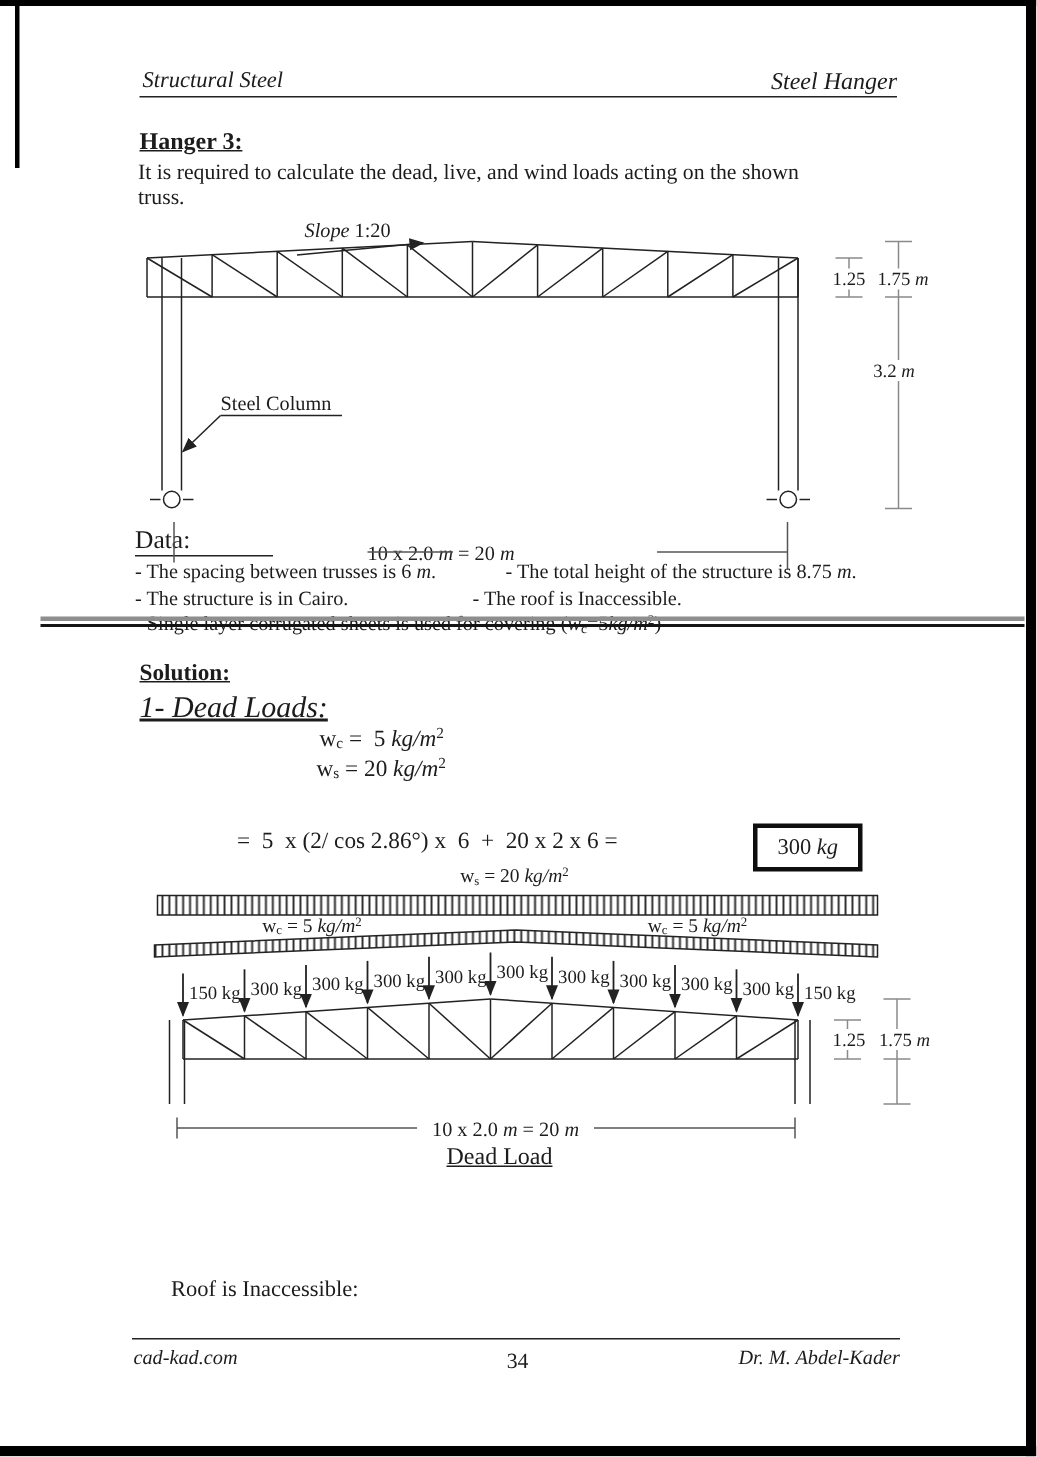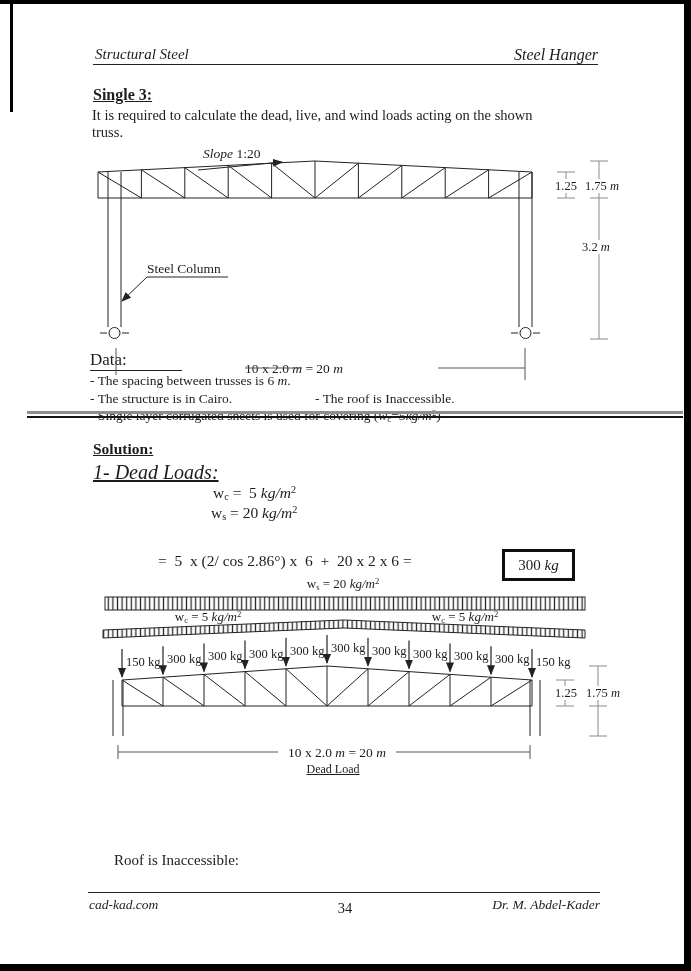--- a/index.html
+++ b/index.html
@@ -29,21 +29,21 @@
 
   <div class="bar" style="left:0;top:0;width:691px;height:4px;"></div>
   <div class="bar" style="left:0;top:964px;width:691px;height:7px;"></div>
   <div class="bar" style="left:684px;top:0;width:7px;height:971px;"></div>
   <div class="bar" style="left:10px;top:0;width:3px;height:112px;"></div>
 
   <div class="t it" style="left:95px;top:46px;font-size:15px;">Structural Steel</div>
   <div class="t it" style="left:460px;top:46px;width:138px;text-align:right;">Steel Hanger</div>
   <div class="rule" style="left:93px;top:64px;width:505px;height:1px;background:#222;"></div>
 
-  <div class="t b u" style="left:93px;top:86px;font-size:16px;">Single 3:</div>
+  <div class="t b u" style="left:93px;top:86px;font-size:16px;">Hanger 3:</div>
   <div class="t" style="left:92px;top:107px;font-size:14.5px;">It is required to calculate the dead, live, and wind loads acting on the shown</div>
   <div class="t" style="left:92px;top:124px;font-size:14.5px;">truss.</div>
 
   <svg id="fig1" style="left:60px;top:143px;" width="580" height="240" viewBox="0 0 580 240">
       <defs>
         <marker id="arr1" markerWidth="12" markerHeight="10" refX="9" refY="4" orient="auto" markerUnits="userSpaceOnUse">
           <path d="M0,0 L10,4 L0,8 Z" fill="#222"></path>
         </marker>
         <pattern id="hatch1" width="4.6" height="22" patternUnits="userSpaceOnUse">
           <line x1="2.3" y1="0" x2="2.3" y2="22" stroke="#2a2a2a" stroke-width="1.3"></line>
@@ -101,20 +101,21 @@
     </svg>
   <div class="t" style="left:203px;top:146px;font-size:13.5px;"><span class="seg-i">Slope </span><span>1:20</span></div>
   <div class="t" style="left:147px;top:261px;font-size:13.5px;">Steel Column</div>
   <div class="t dimt" style="left:550px;top:179px;width:32px;font-size:12.5px;">1.25</div>
   <div class="t dimt" style="left:582px;top:179px;width:40px;font-size:12.5px;"><span>1.75 </span><span class="seg-i">m</span></div>
   <div class="t dimt" style="left:576px;top:240px;width:40px;font-size:12.5px;"><span>3.2 </span><span class="seg-i">m</span></div>
   <div class="t" style="left:245px;top:361px;font-size:13.5px;"><span>10 x 2.0 </span><span class="seg-i">m</span><span> = 20 </span><span class="seg-i">m</span></div>
 
   <div class="t" style="left:90px;top:350px;font-size:17px;width:92px;border-bottom:1px solid #222;">Data:</div>
   <div class="t" style="left:90px;top:373px;font-size:13.5px;"><span>- The spacing between trusses is 6 </span><span class="seg-i">m</span><span>.</span></div>
+  <div class="t" style="left:337px;top:373px;font-size:13.5px;"><span>- The total height of the structure is 8.75 </span><span class="seg-i">m</span><span>.</span></div>
   <div class="t" style="left:90px;top:391px;font-size:13.5px;">- The structure is in Cairo.</div>
   <div class="t" style="left:315px;top:391px;font-size:13.5px;">- The roof is Inaccessible.</div>
   <div class="t" style="left:90px;top:408px;font-size:13.5px;"><span>- Single layer corrugated sheets is used for covering (</span><span class="seg-i">w</span><span class="seg-sub">c</span><span>=5</span><span class="seg-i">kg/m</span><span class="seg-sup">2</span><span>)</span></div>
 
   <div class="rule" style="left:27px;top:411px;width:656px;height:3px;background:#8e8e8e;"></div>
   <div class="rule" style="left:27px;top:416px;width:656px;height:2px;background:#151515;"></div>
 
   <div class="t b u" style="left:93px;top:440px;font-size:15.5px;">Solution:</div>
   <div class="t it u" style="left:93px;top:461px;font-size:20px;">1- Dead Loads:</div>
   <div class="t eq" style="left:213px;top:484px;"><span>w</span><span class="seg-sub">c</span><span> =  5 </span><span class="seg-i">kg/m</span><span class="seg-sup">2</span></div>
@@ -185,21 +186,21 @@
       <line x1="538" y1="88" x2="538" y2="128" stroke="#8a8a8a" stroke-width="1"></line>
       <line x1="538" y1="128" x2="538" y2="158" stroke="#8a8a8a" stroke-width="1"></line>
       <line x1="529" y1="158" x2="547" y2="158" stroke="#8a8a8a" stroke-width="1"></line>
       <line x1="58" y1="174" x2="470" y2="174" stroke="#555" stroke-width="1"></line>
       <line x1="58" y1="167" x2="58" y2="181" stroke="#555" stroke-width="1"></line>
       <line x1="470" y1="167" x2="470" y2="181" stroke="#555" stroke-width="1"></line>
     </svg>
   <div class="t dimt" style="left:551px;top:686px;width:30px;font-size:12.5px;">1.25</div>
   <div class="t dimt" style="left:583px;top:686px;width:40px;font-size:12.5px;"><span>1.75 </span><span class="seg-i">m</span></div>
   <div class="t dimt" style="left:278px;top:745px;width:118px;font-size:13.5px;"><span>10 x 2.0 </span><span class="seg-i">m</span><span> = 20 </span><span class="seg-i">m</span></div>
-  <div class="t u ctr" style="left:278px;top:763px;width:110px;font-size:12px;">Dead Load</div>
+  <div class="t u ctr" style="left:278px;top:763px;width:110px;font-size:16px;">Dead Load</div>
 
   <div class="t" style="left:114px;top:852px;font-size:15px;">Roof is Inaccessible:</div>
 
   <div class="rule" style="left:88px;top:892px;width:512px;height:1px;background:#222;"></div>
   <div class="t it" style="left:89px;top:897px;font-size:13.5px;">cad-kad.com</div>
   <div class="t ctr" style="left:320px;top:900px;width:50px;font-size:14.5px;">34</div>
   <div class="t it" style="left:460px;top:897px;width:140px;text-align:right;font-size:13.5px;">Dr. M. Abdel-Kader</div>
 
 <div class="t pl" style="left: 126px; top: 655px;">150 kg</div>
     <div class="t pl" style="left: 167px; top: 652.2px;">300 kg</div>

